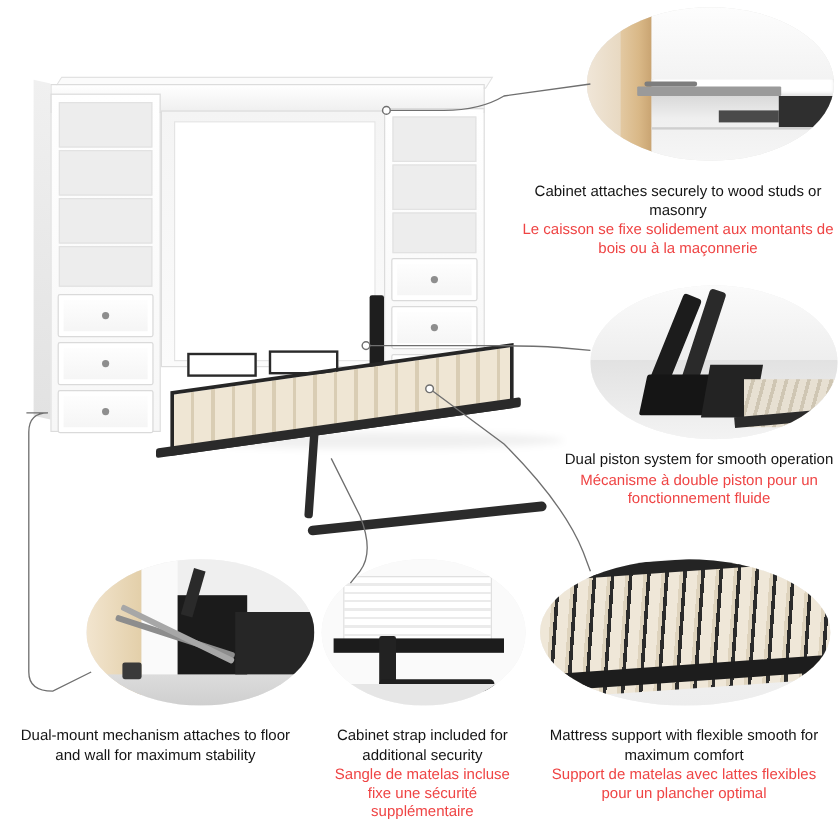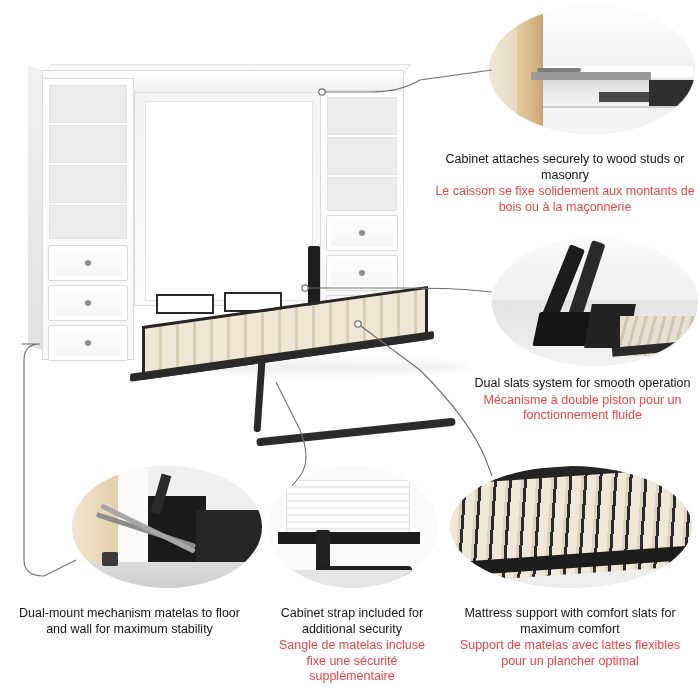--- a/index.html
+++ b/index.html
@@ -446,31 +446,31 @@
       <circle class="dot" cx="358" cy="324" r="3.2"></circle>
     </g>
   </svg>
 
   <div class="callout c-cabinet">
     <div class="en">Cabinet attaches securely to wood studs or masonry</div>
     <div class="fr">Le caisson se fixe solidement aux montants de bois ou à la maçonnerie</div>
   </div>
 
   <div class="callout c-piston">
-    <div class="en">Dual slats system for smooth operation</div>
+    <div class="en">Dual piston system for smooth operation</div>
     <div class="fr">Mécanisme à double piston pour un fonctionnement fluide</div>
   </div>
 
   <div class="callout c-dualmount">
-    <div class="en">Dual-mount mechanism matelas to floor and wall for maximum stability</div>
+    <div class="en">Dual-mount mechanism attaches to floor and wall for maximum stability</div>
   </div>
 
   <div class="callout c-strap">
     <div class="en">Cabinet strap included for additional security</div>
     <div class="fr">Sangle de matelas incluse fixe une sécurité supplémentaire</div>
   </div>
 
   <div class="callout c-support">
-    <div class="en">Mattress support with comfort slats for maximum comfort</div>
+    <div class="en">Mattress support with flexible smooth for maximum comfort</div>
     <div class="fr">Support de matelas avec lattes flexibles pour un plancher optimal</div>
   </div>
 
 </div>
 
 </body></html>

